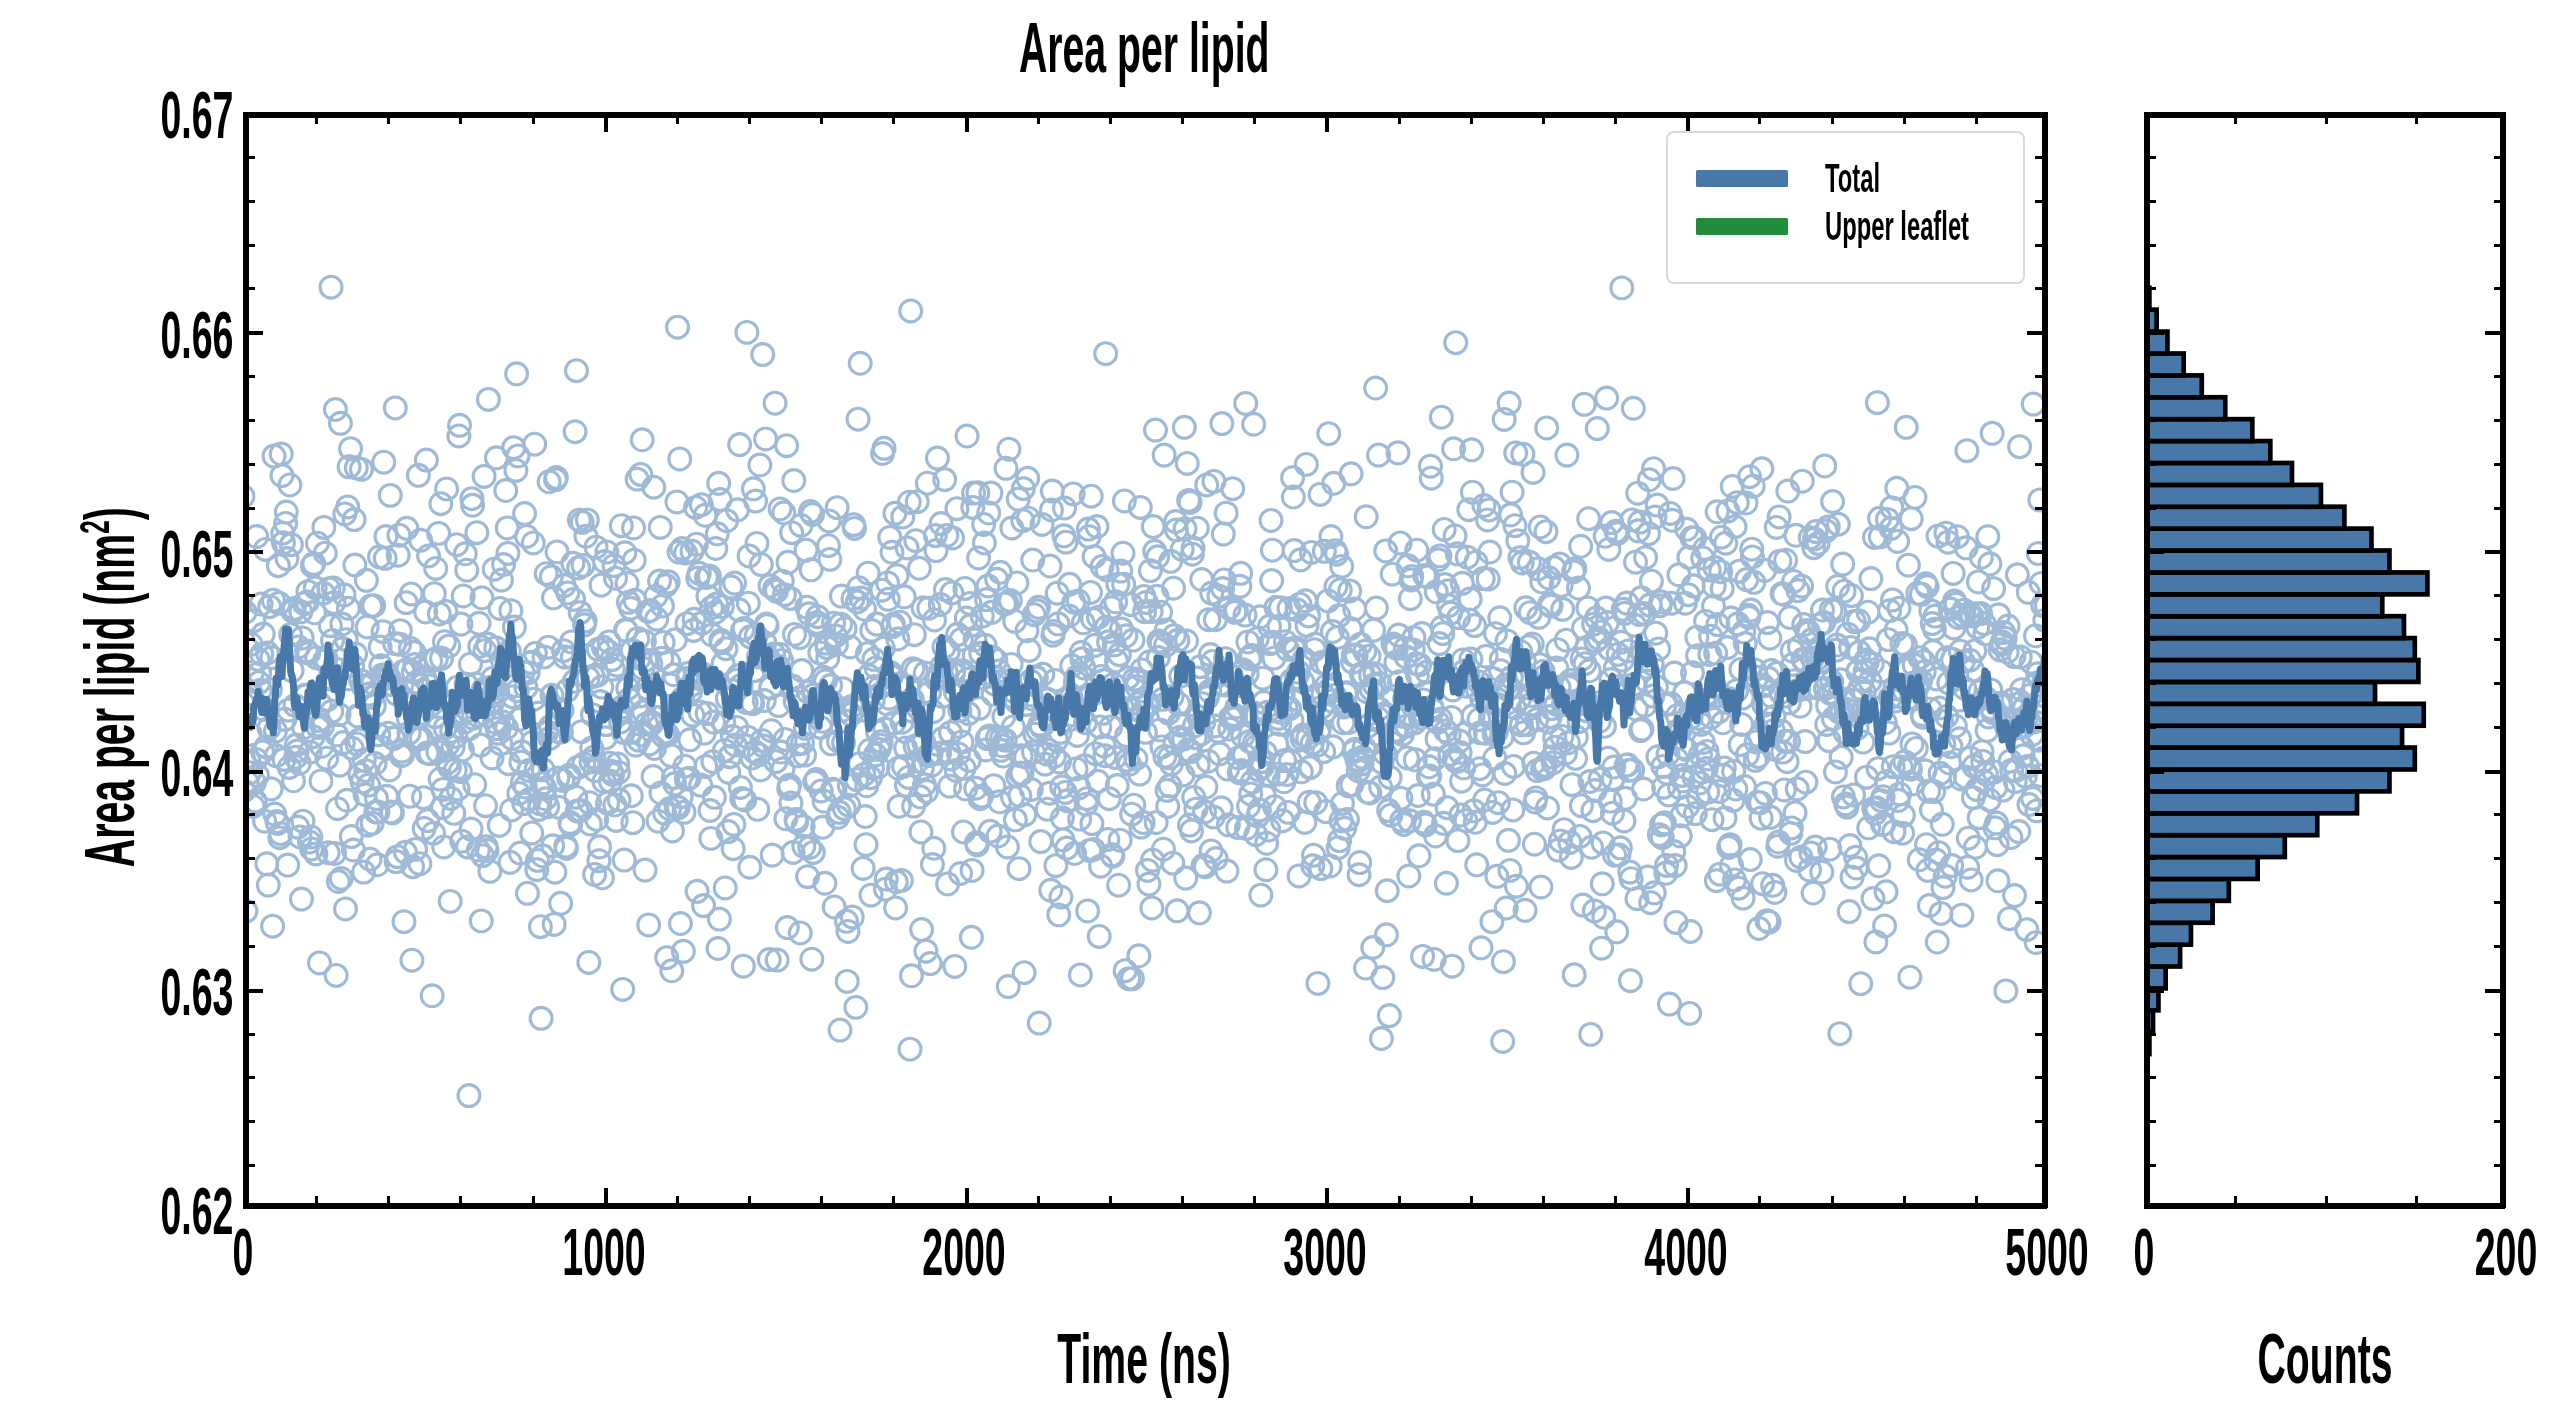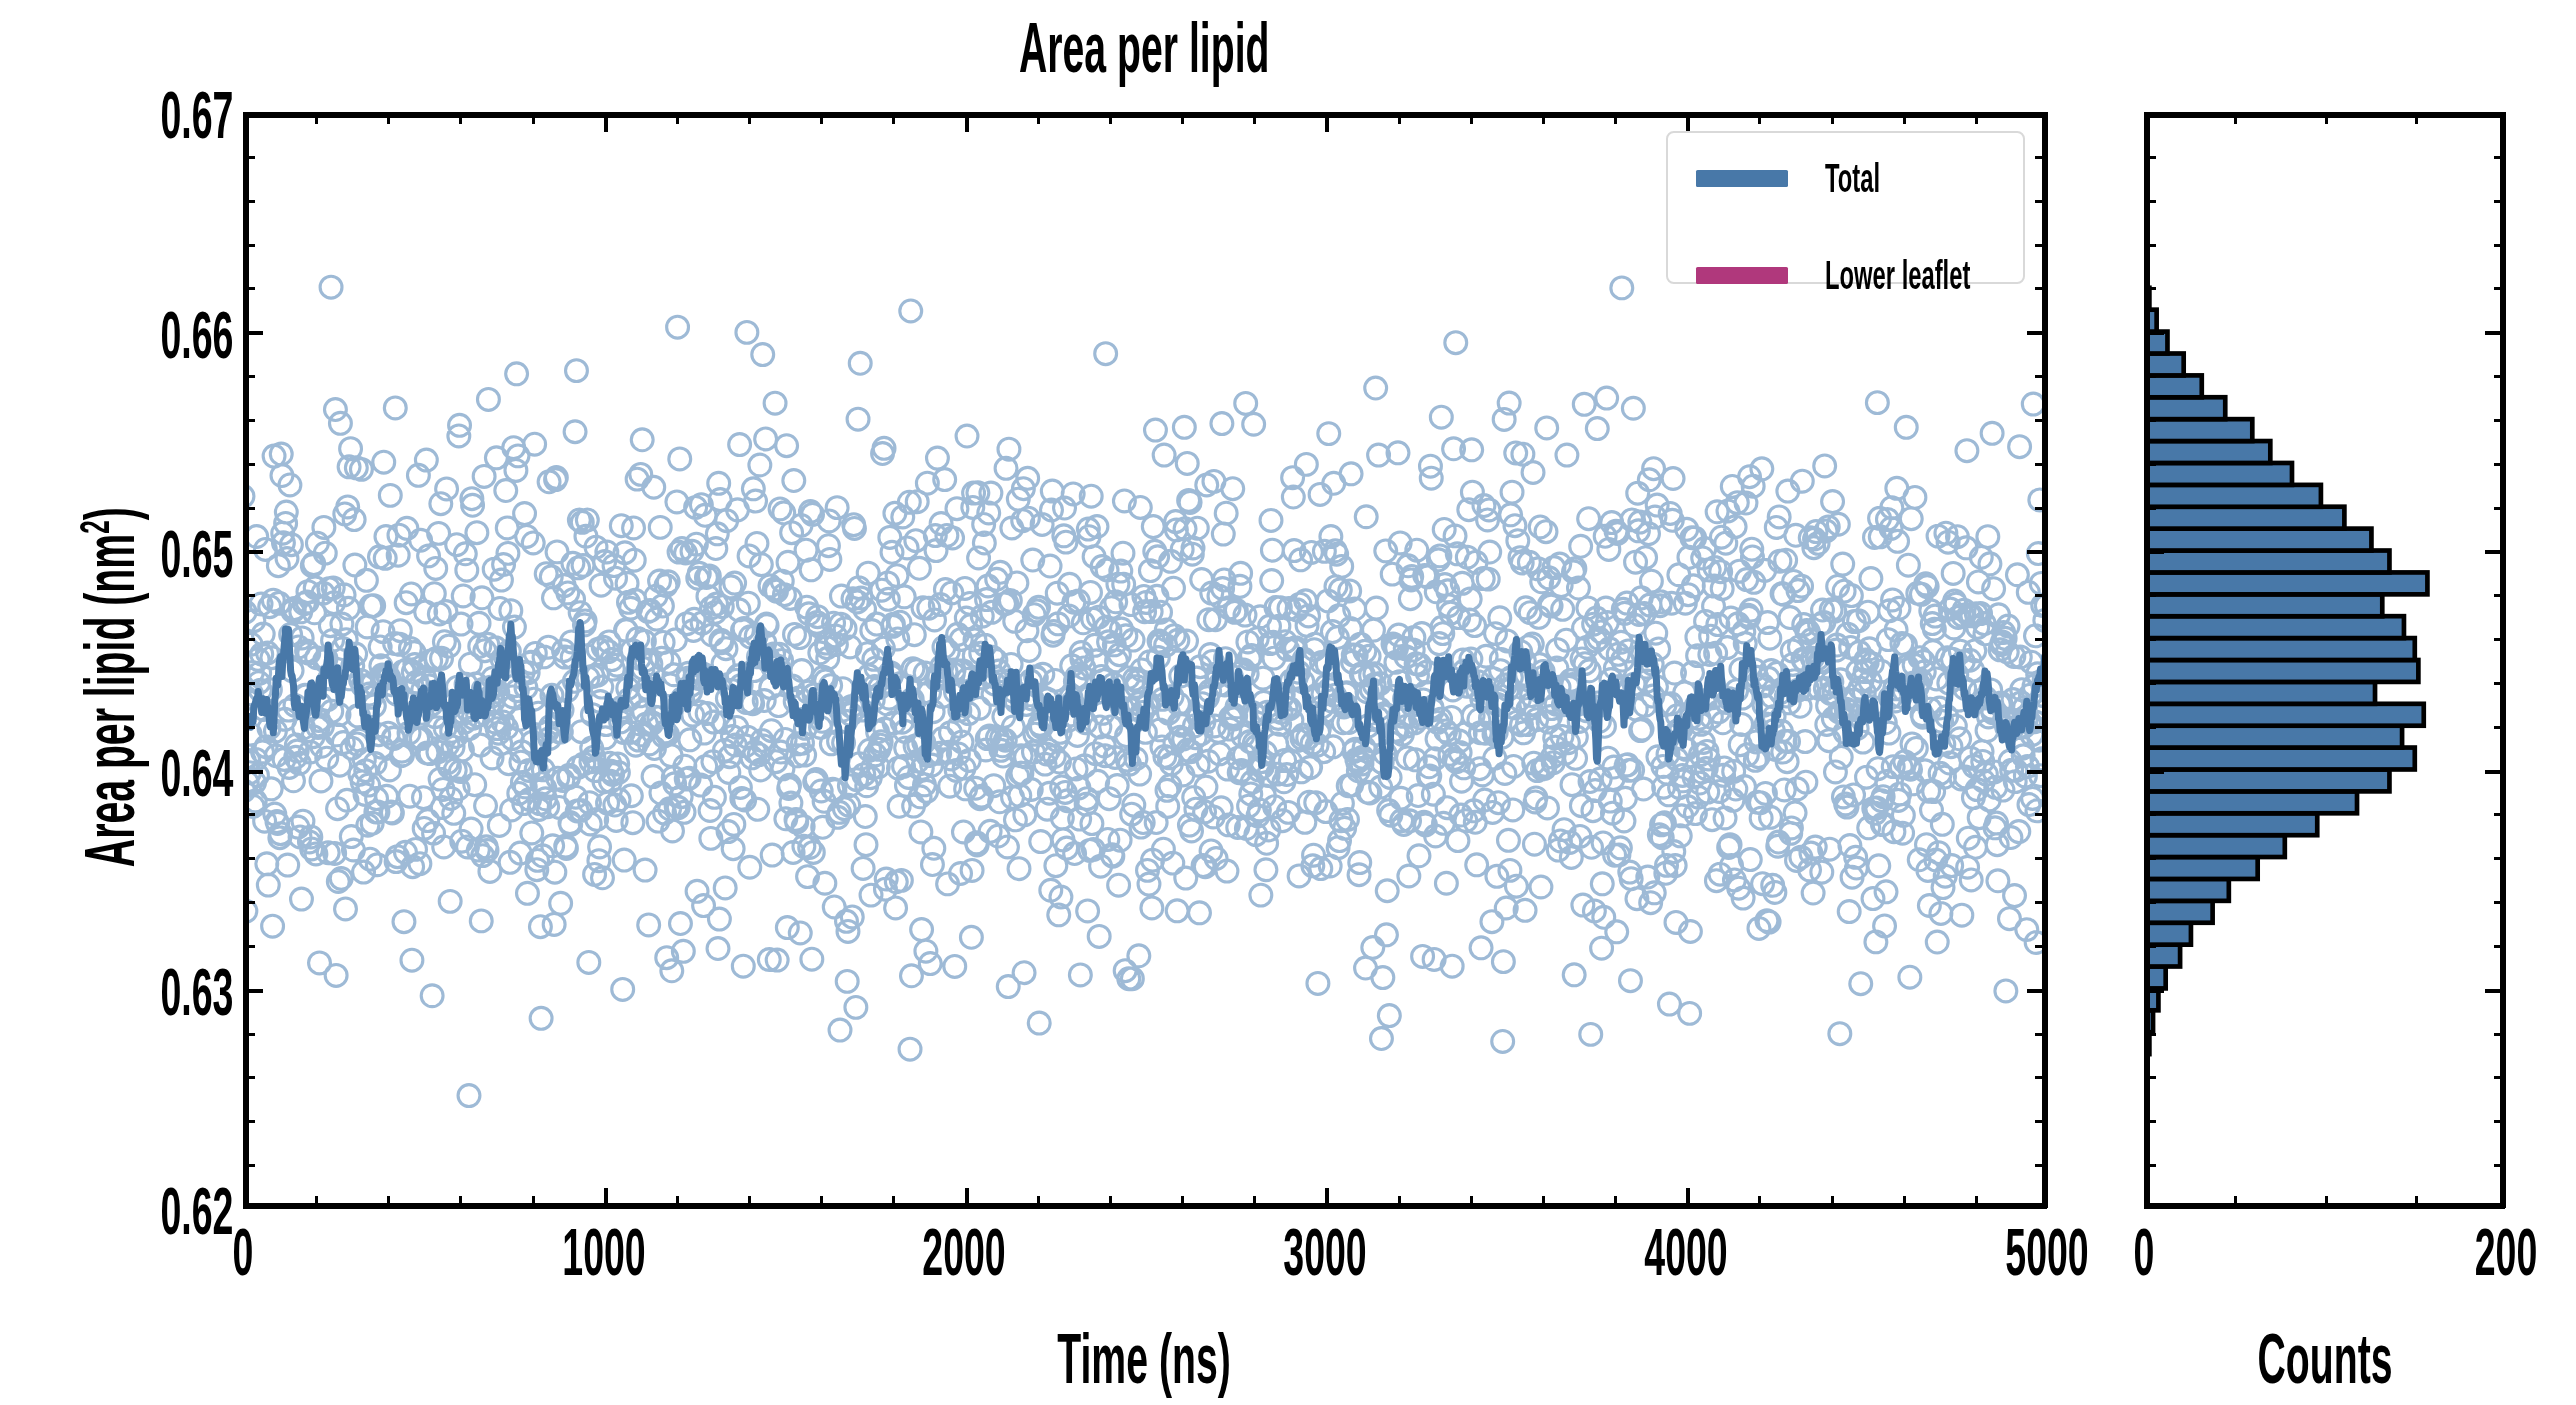--- a/index.html
+++ b/index.html
@@ -174,23 +174,23 @@
         <div class="tickmark" style="left: 1792px; top: 44px; width: 11.7px; height: 3.1px;"></div>
         <div class="tickmark" style="left: 0px; top: 0px; width: 20px; height: 3.9px;"></div>
         <div class="tickmark" style="left: 1784px; top: 0px; width: 20px; height: 3.9px;"></div>
       </div>
 
     <div id="legend" style="left:1383px;top:19px;width:359px;height:153px;margin-left:40px;">
       <div class="legend-row" style="left:28px;top:22px;">
         <span class="legend-swatch" style="background:#4878a8;"></span>
         <span class="legend-text">Total</span>
       </div>
-      <div class="legend-row" style="left:28px;top:119px;">
-        <span class="legend-swatch" style="background:#b0387c;"></span>
-        <span class="legend-text">Lower leaflet</span>
+      <div class="legend-row" style="left:28px;top:70px;">
+        <span class="legend-swatch" style="background:#228b3c;"></span>
+        <span class="legend-text">Upper leaflet</span>
       </div>
     </div>
   </div>
 
   <div id="main-ylabels">
       <div class="tick-label" style="right: 2343px; top: 1172px; font-size: 67px; transform-origin: right center; transform: scaleX(0.56);">0.62</div>
       <div class="tick-label" style="right: 2343px; top: 953px; font-size: 67px; transform-origin: right center; transform: scaleX(0.56);">0.63</div>
       <div class="tick-label" style="right: 2343px; top: 734px; font-size: 67px; transform-origin: right center; transform: scaleX(0.56);">0.64</div>
       <div class="tick-label" style="right: 2343px; top: 515px; font-size: 67px; transform-origin: right center; transform: scaleX(0.56);">0.65</div>
       <div class="tick-label" style="right: 2343px; top: 296px; font-size: 67px; transform-origin: right center; transform: scaleX(0.56);">0.66</div>

